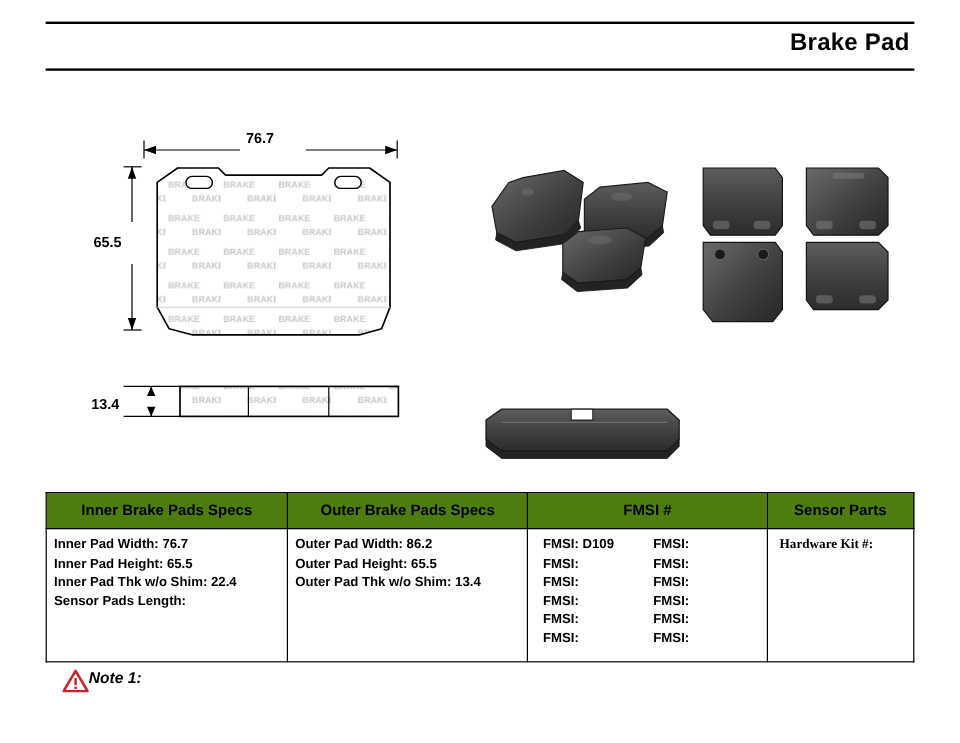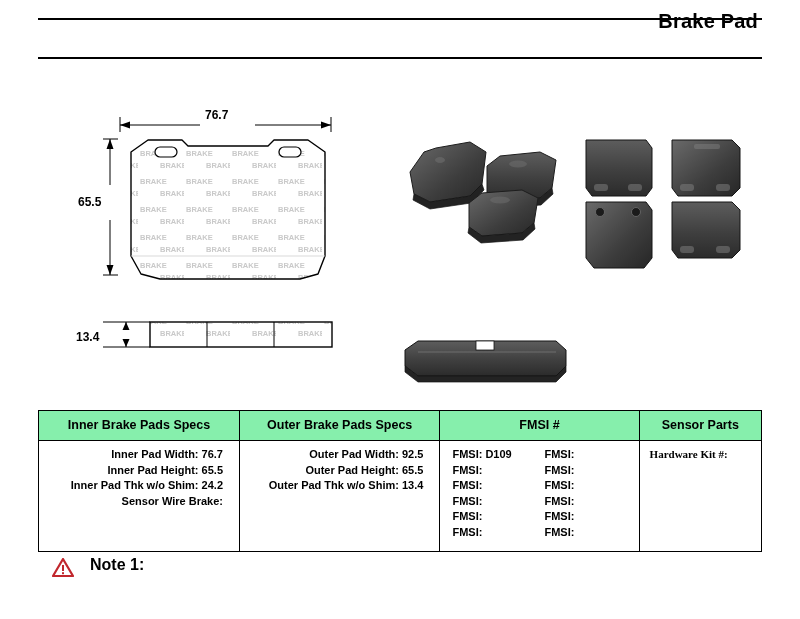--- a/index.html
+++ b/index.html
@@ -37,21 +37,21 @@
   }
   .part-number {
     position: absolute;
     left: 46px; top: 24px;
     font-size: 21px;
     font-weight: bold;
     letter-spacing: 0.3px;
   }
   .doc-title {
     position: absolute;
-    right: 42px; top: 10px;
+    right: 42px; top: 25px;
     font-size: 20px;
     font-weight: bold;
     letter-spacing: 0.2px;
   }
 
   
   .drawing {
     position: absolute;
     left: 0; top: 60px;
     width: 800px; height: 340px;
@@ -60,21 +60,21 @@
   
   .spec-table {
     position: absolute;
     left: 38px; top: 410px;
     width: 724px;
     border: 1px solid #000;
     border-collapse: collapse;
   }
   .spec-table .hdr-row td {
     border: 1px solid #000;
-    background: #86efac;
+    background: #4d7c0f;
     text-align: center;
     font-size: 12.5px;
     font-weight: bold;
     padding: 5px 2px 6px 2px;
     height: 18px;
   }
   .spec-table .body-row td {
     border-left: 1px solid #000;
     border-right: 1px solid #000;
     border-bottom: 1px solid #000;
@@ -83,21 +83,20 @@
     height: 96px;
   }
   .col1 { width: 200px; }
   .col2 { width: 198px; }
   .col3 { width: 190px; }
   .col4 { width: 136px; }
 
   .spec-line {
     font-size: 11px;
     font-weight: bold;
-    text-align: right;
     padding-right: 10px;
     line-height: 15.5px;
     white-space: nowrap;
   }
   .fmsi-grid {
     display: block;
     padding-left: 6px;
   }
   .fmsi-row {
     display: flex;
@@ -120,23 +119,24 @@
     position: absolute;
     left: 50px; top: 554px;
     width: 300px;
   }
   .note-row {
     display: flex;
     align-items: center;
     height: 21px;
   }
   .note-label {
-    font-size: 16px;
-    font-weight: bold;
-    margin-left: 40px;
+    font-size: 13px;
+    font-weight: bold;
+    margin-left: 24px;
+    font-style: italic;
   }
   .warn-icon {
     position: absolute;
     left: 52px; top: 558px;
     width: 22px; height: 19px;
   }
 
   
   .dim-text {
     font-family: "Liberation Sans", sans-serif;
@@ -293,25 +293,25 @@
         <tr class="hdr-row">
       <td class="col1">Inner Brake Pads Specs</td>
       <td class="col2">Outer Brake Pads Specs</td>
       <td class="col3">FMSI #</td>
       <td class="col4">Sensor Parts</td>
     </tr>
     <tr class="body-row">
       <td class="col1">
         <div class="spec-line">Inner Pad Width: 76.7</div>
         <div class="spec-line">Inner Pad Height: 65.5</div>
-        <div class="spec-line">Inner Pad Thk w/o Shim: 24.2</div>
-        <div class="spec-line">Sensor Wire Brake:</div>
+        <div class="spec-line">Inner Pad Thk w/o Shim: 22.4</div>
+        <div class="spec-line">Sensor Pads Length:</div>
       </td>
       <td class="col2">
-        <div class="spec-line">Outer Pad Width: 92.5</div>
+        <div class="spec-line">Outer Pad Width: 86.2</div>
         <div class="spec-line">Outer Pad Height: 65.5</div>
         <div class="spec-line">Outer Pad Thk w/o Shim: 13.4</div>
       </td>
       <td class="col3">
         <div class="fmsi-grid">
           <div class="fmsi-row">
             <span class="fmsi-cell-a">FMSI:  D109</span>
             <span class="fmsi-cell-b">FMSI:</span>
           </div>
           <div class="fmsi-row">

